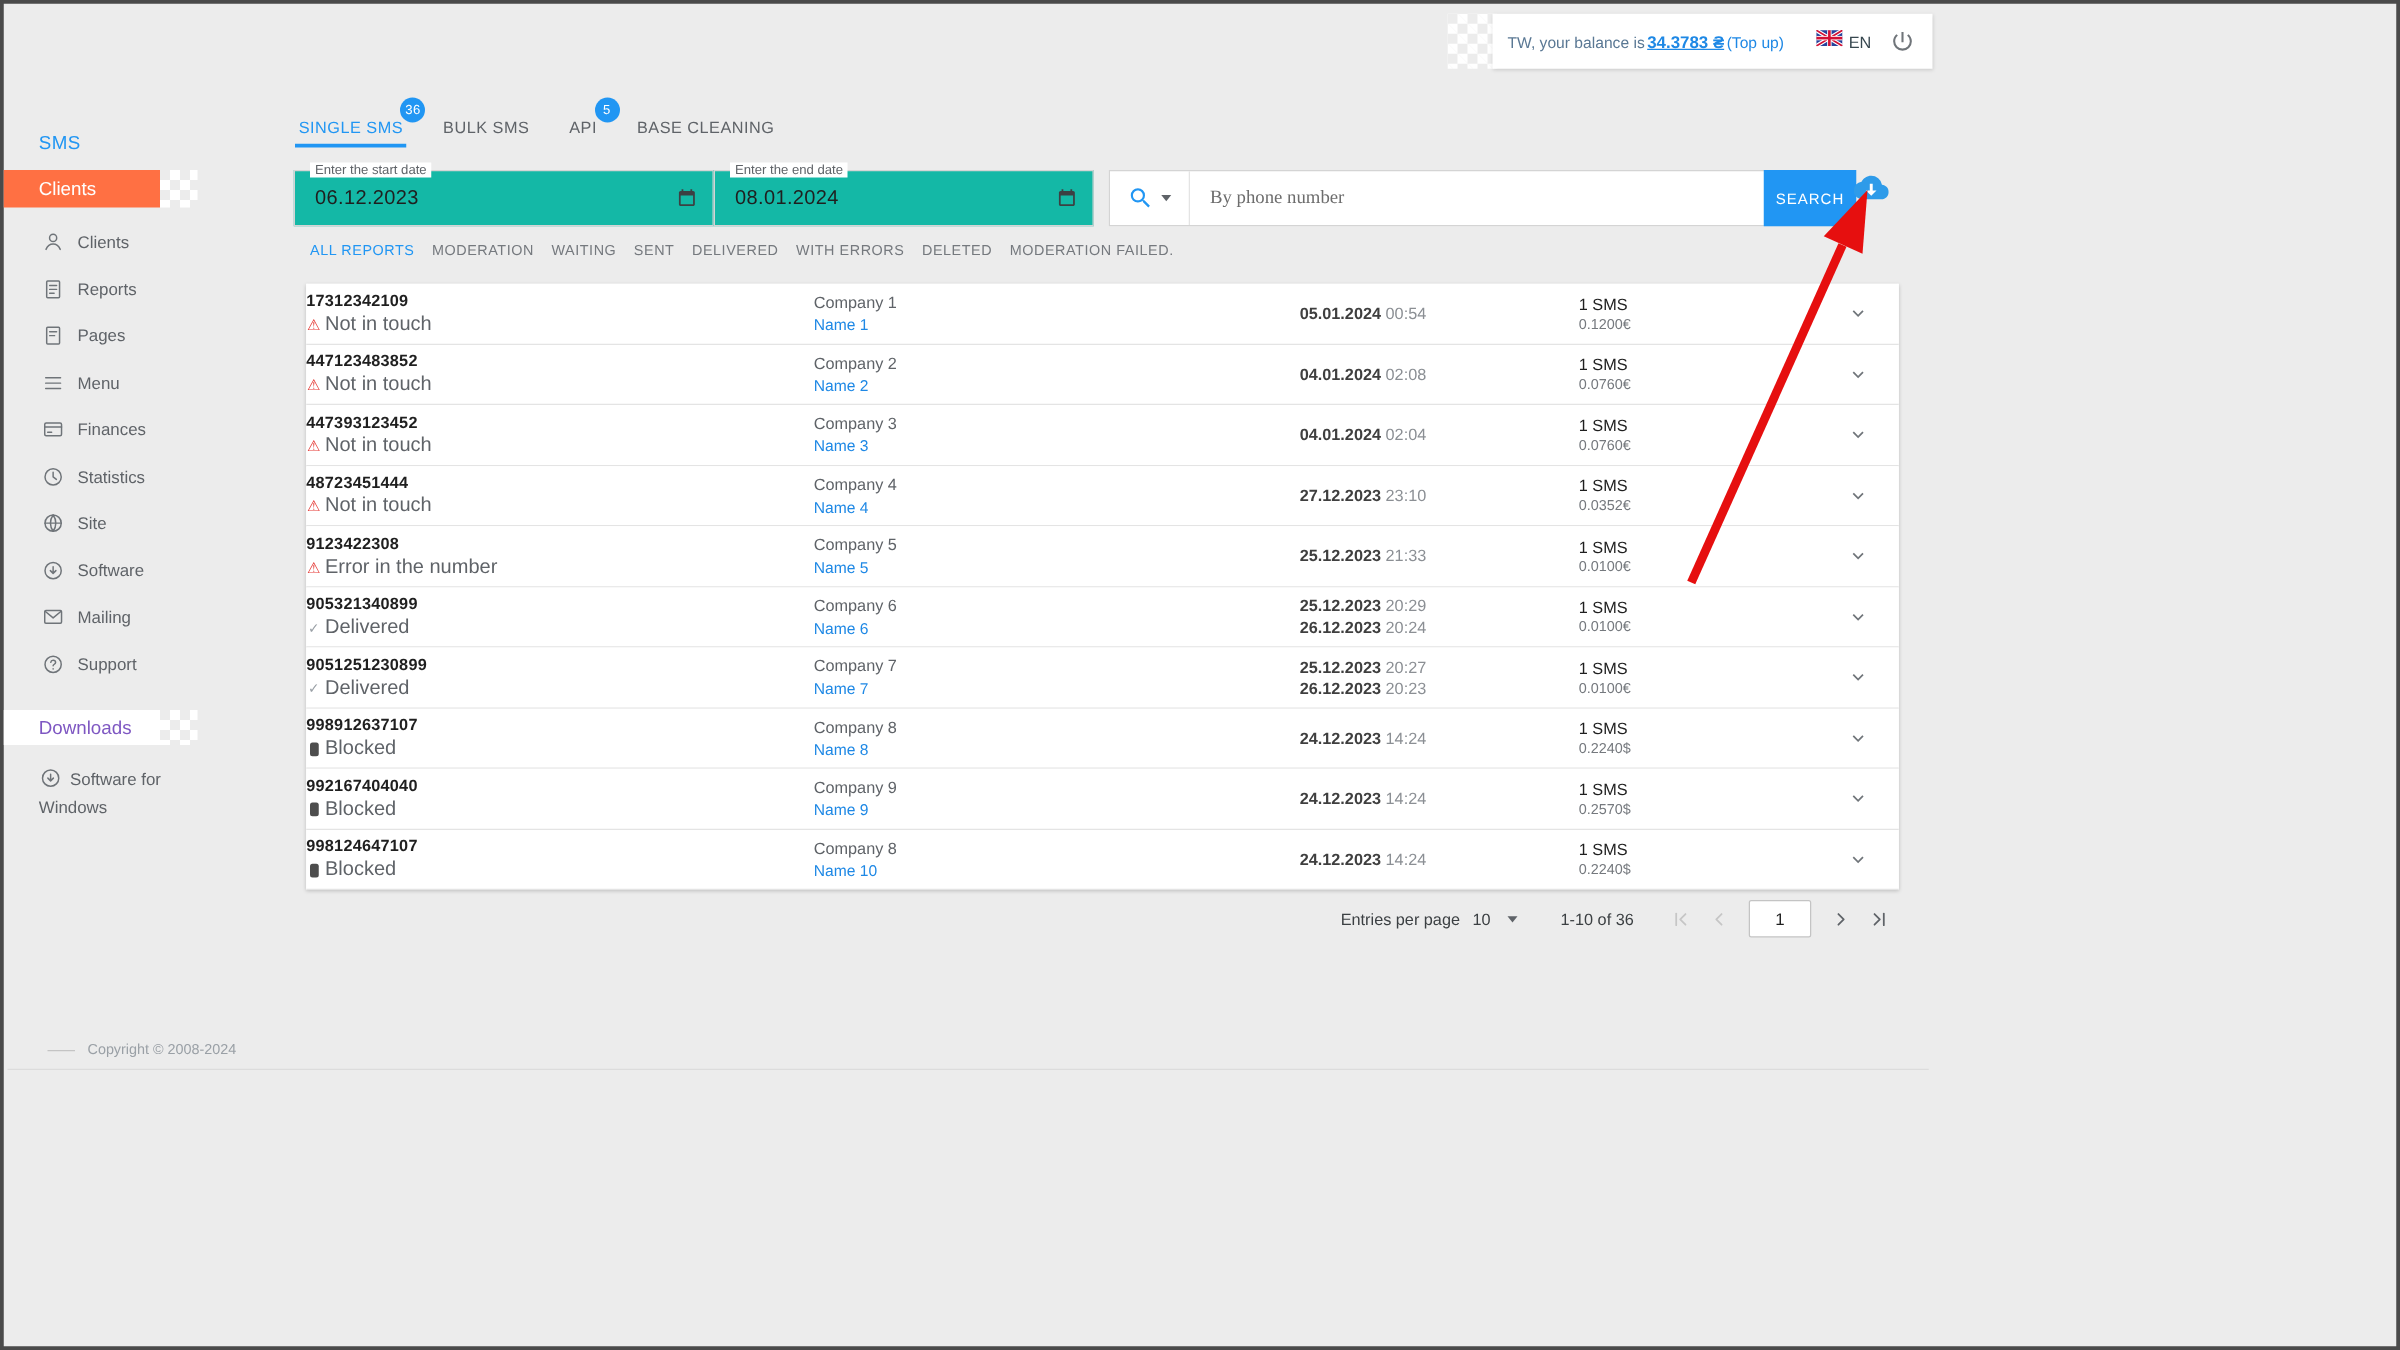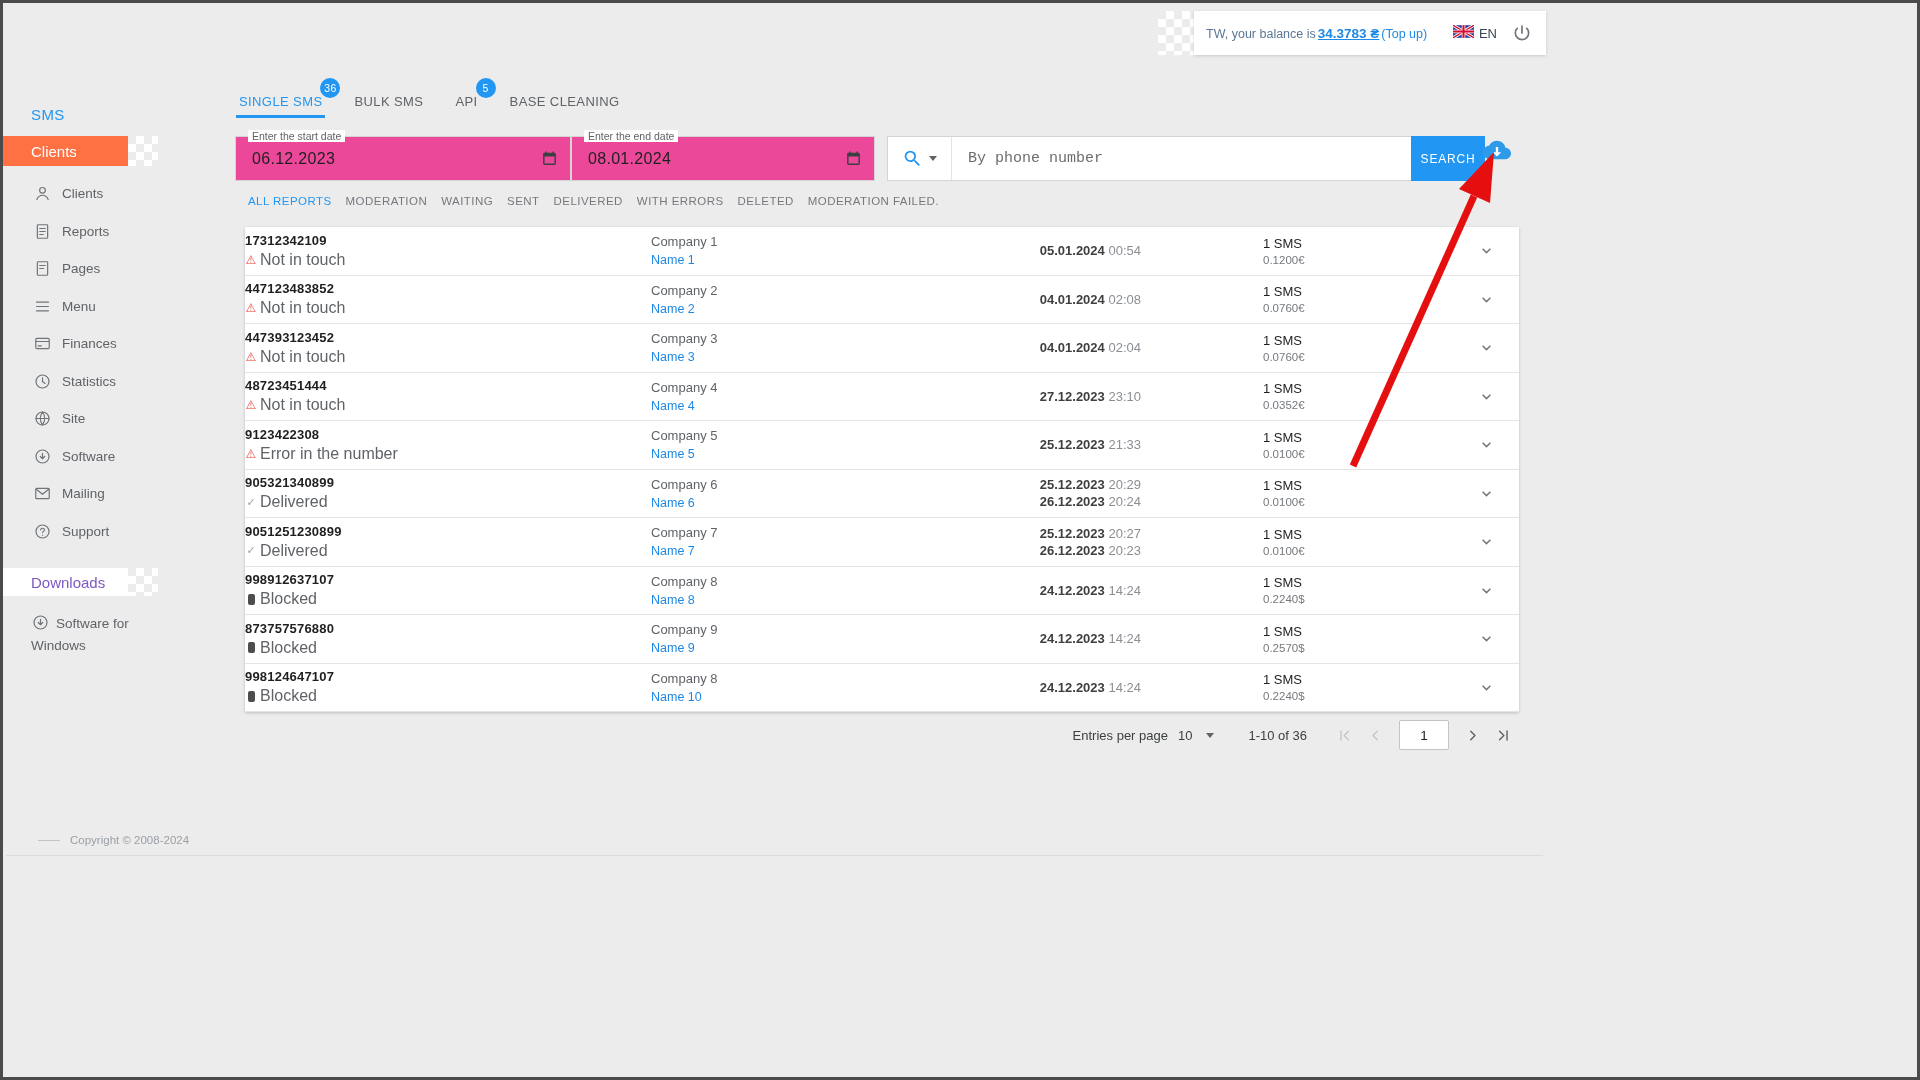--- a/index.html
+++ b/index.html
@@ -46,33 +46,33 @@
   
   .tabs{position:absolute;left:233px;top:84px;display:flex;gap:26px;height:31px}
   .tab{position:relative;display:flex;align-items:center;font-size:13px;letter-spacing:.4px;color:#5f6368;cursor:pointer;
     padding:0 3px;border-bottom:3px solid transparent}
   .tab.active{color:#2196f3;border-bottom-color:#2196f3}
   .badge{position:absolute;top:-9px;right:-15px;min-width:20px;height:20px;border-radius:50%;background:#2196f3;color:#fff;
     font-size:10.5px;display:flex;align-items:center;justify-content:center;z-index:1}
 
   
   .filter-row{position:absolute;left:232px;top:133px;height:46px;width:1290px}
-  .date-box{position:absolute;top:0;height:45px;background:#ec4899;border:1px solid #d4d4d4;display:flex;align-items:center;
+  .date-box{position:absolute;top:0;height:45px;background:#14b8a6;border:1px solid #d4d4d4;display:flex;align-items:center;
     padding:0 12px 0 16px;cursor:pointer}
   .date-box.start{left:0;width:336px}
   .date-box.end{left:336px;width:304px}
   .float-label{position:absolute;top:-7px;left:12px;background:#fff;padding:0 4px;font-size:10.5px;color:#5f6368;white-space:nowrap}
   .date-value{font-size:16px;color:#1f1f1f;letter-spacing:.3px}
   .cal{margin-left:auto;display:flex}
   .search-group{position:absolute;left:652px;top:0;width:598px;height:45px;background:#fff;border:1px solid #d4d4d4;
     display:flex;align-items:center}
   .search-type{width:64px;height:100%;display:flex;align-items:center;justify-content:center;gap:6px;
     border-right:1px solid #e4e4e4;cursor:pointer;flex:none}
   .caret{width:0;height:0;border-left:4px solid transparent;border-right:4px solid transparent;border-top:5px solid #5f6368}
-  .search-input{flex:1;height:100%;border:none;outline:none;padding:0 16px;font-size:15px;color:#333;font-family:Liberation Mono, monospace;background:transparent}
+  .search-input{flex:1;height:100%;border:none;outline:none;padding:0 16px;font-size:15px;color:#333;font-family:Liberation Serif, serif;background:transparent}
   .search-input::placeholder{color:#6d6d6d}
   .search-btn{width:74px;height:45px;margin-right:-1px;background:#2196f3;color:#fff;border:none;font-size:12px;
     letter-spacing:.8px;cursor:pointer;font-family:inherit;flex:none}
   .cloud-btn{position:absolute;left:1248px;top:0;background:none;border:none;cursor:pointer;display:flex}
 
   
   .report-tabs{position:absolute;left:245px;top:192px;display:flex;gap:14px;font-size:11.5px;letter-spacing:.45px;color:#75797e}
   .rtab{cursor:pointer;white-space:nowrap}
   .rtab.active{color:#2196f3}
 
@@ -558,21 +558,21 @@
       <span class="chev">
               <svg viewBox="0 0 24 24" width="17" height="17">
                 <path fill="none" stroke="#70757a" stroke-width="2" d="m6.5 9.5 5.5 5.5 5.5-5.5"></path>
               </svg>
             </span>
     </div>
   </div>
 
   <div class="row">
     <div class="cell c-phone">
-      <div class="phone">873757576880</div>
+      <div class="phone">992167404040</div>
       <div class="status st-blocked">
         <span class="sticon"></span>
         <span class="stext">Blocked</span>
       </div>
     </div>
     <div class="cell c-company">
       <div class="company">Company 9</div>
       <a class="cname">Name 9</a>
     </div>
     <div class="cell c-dates dates">

